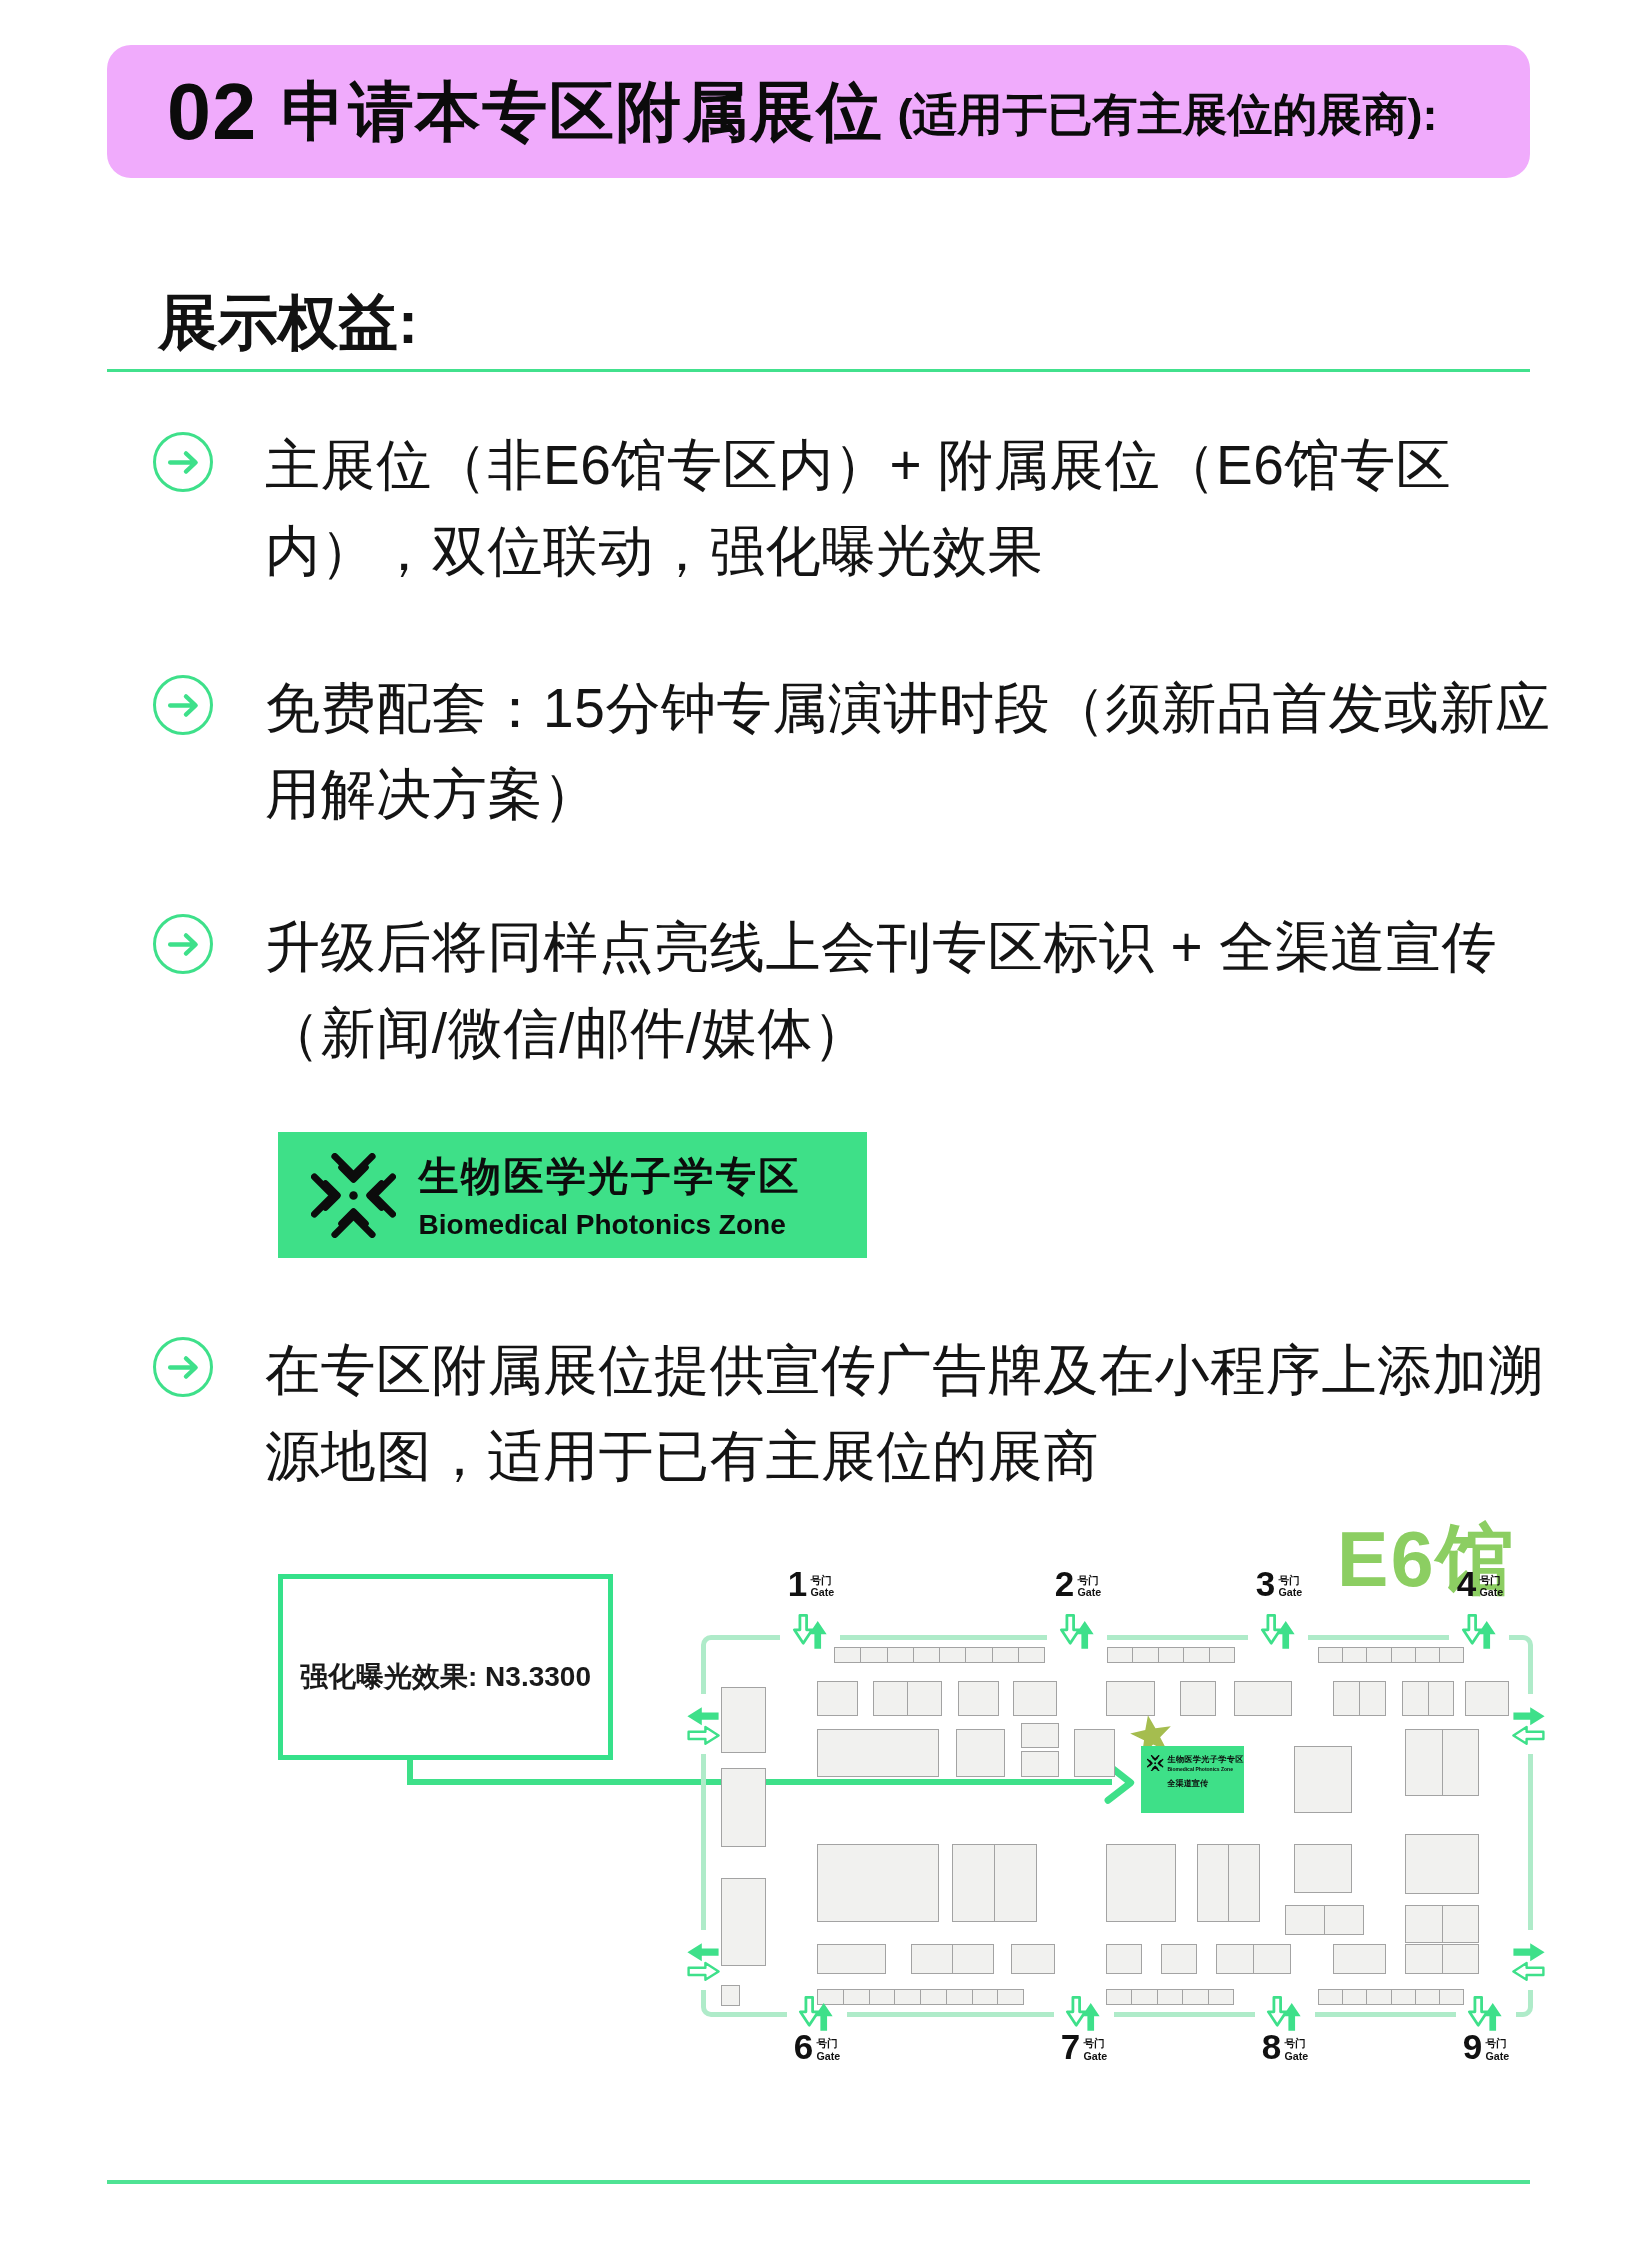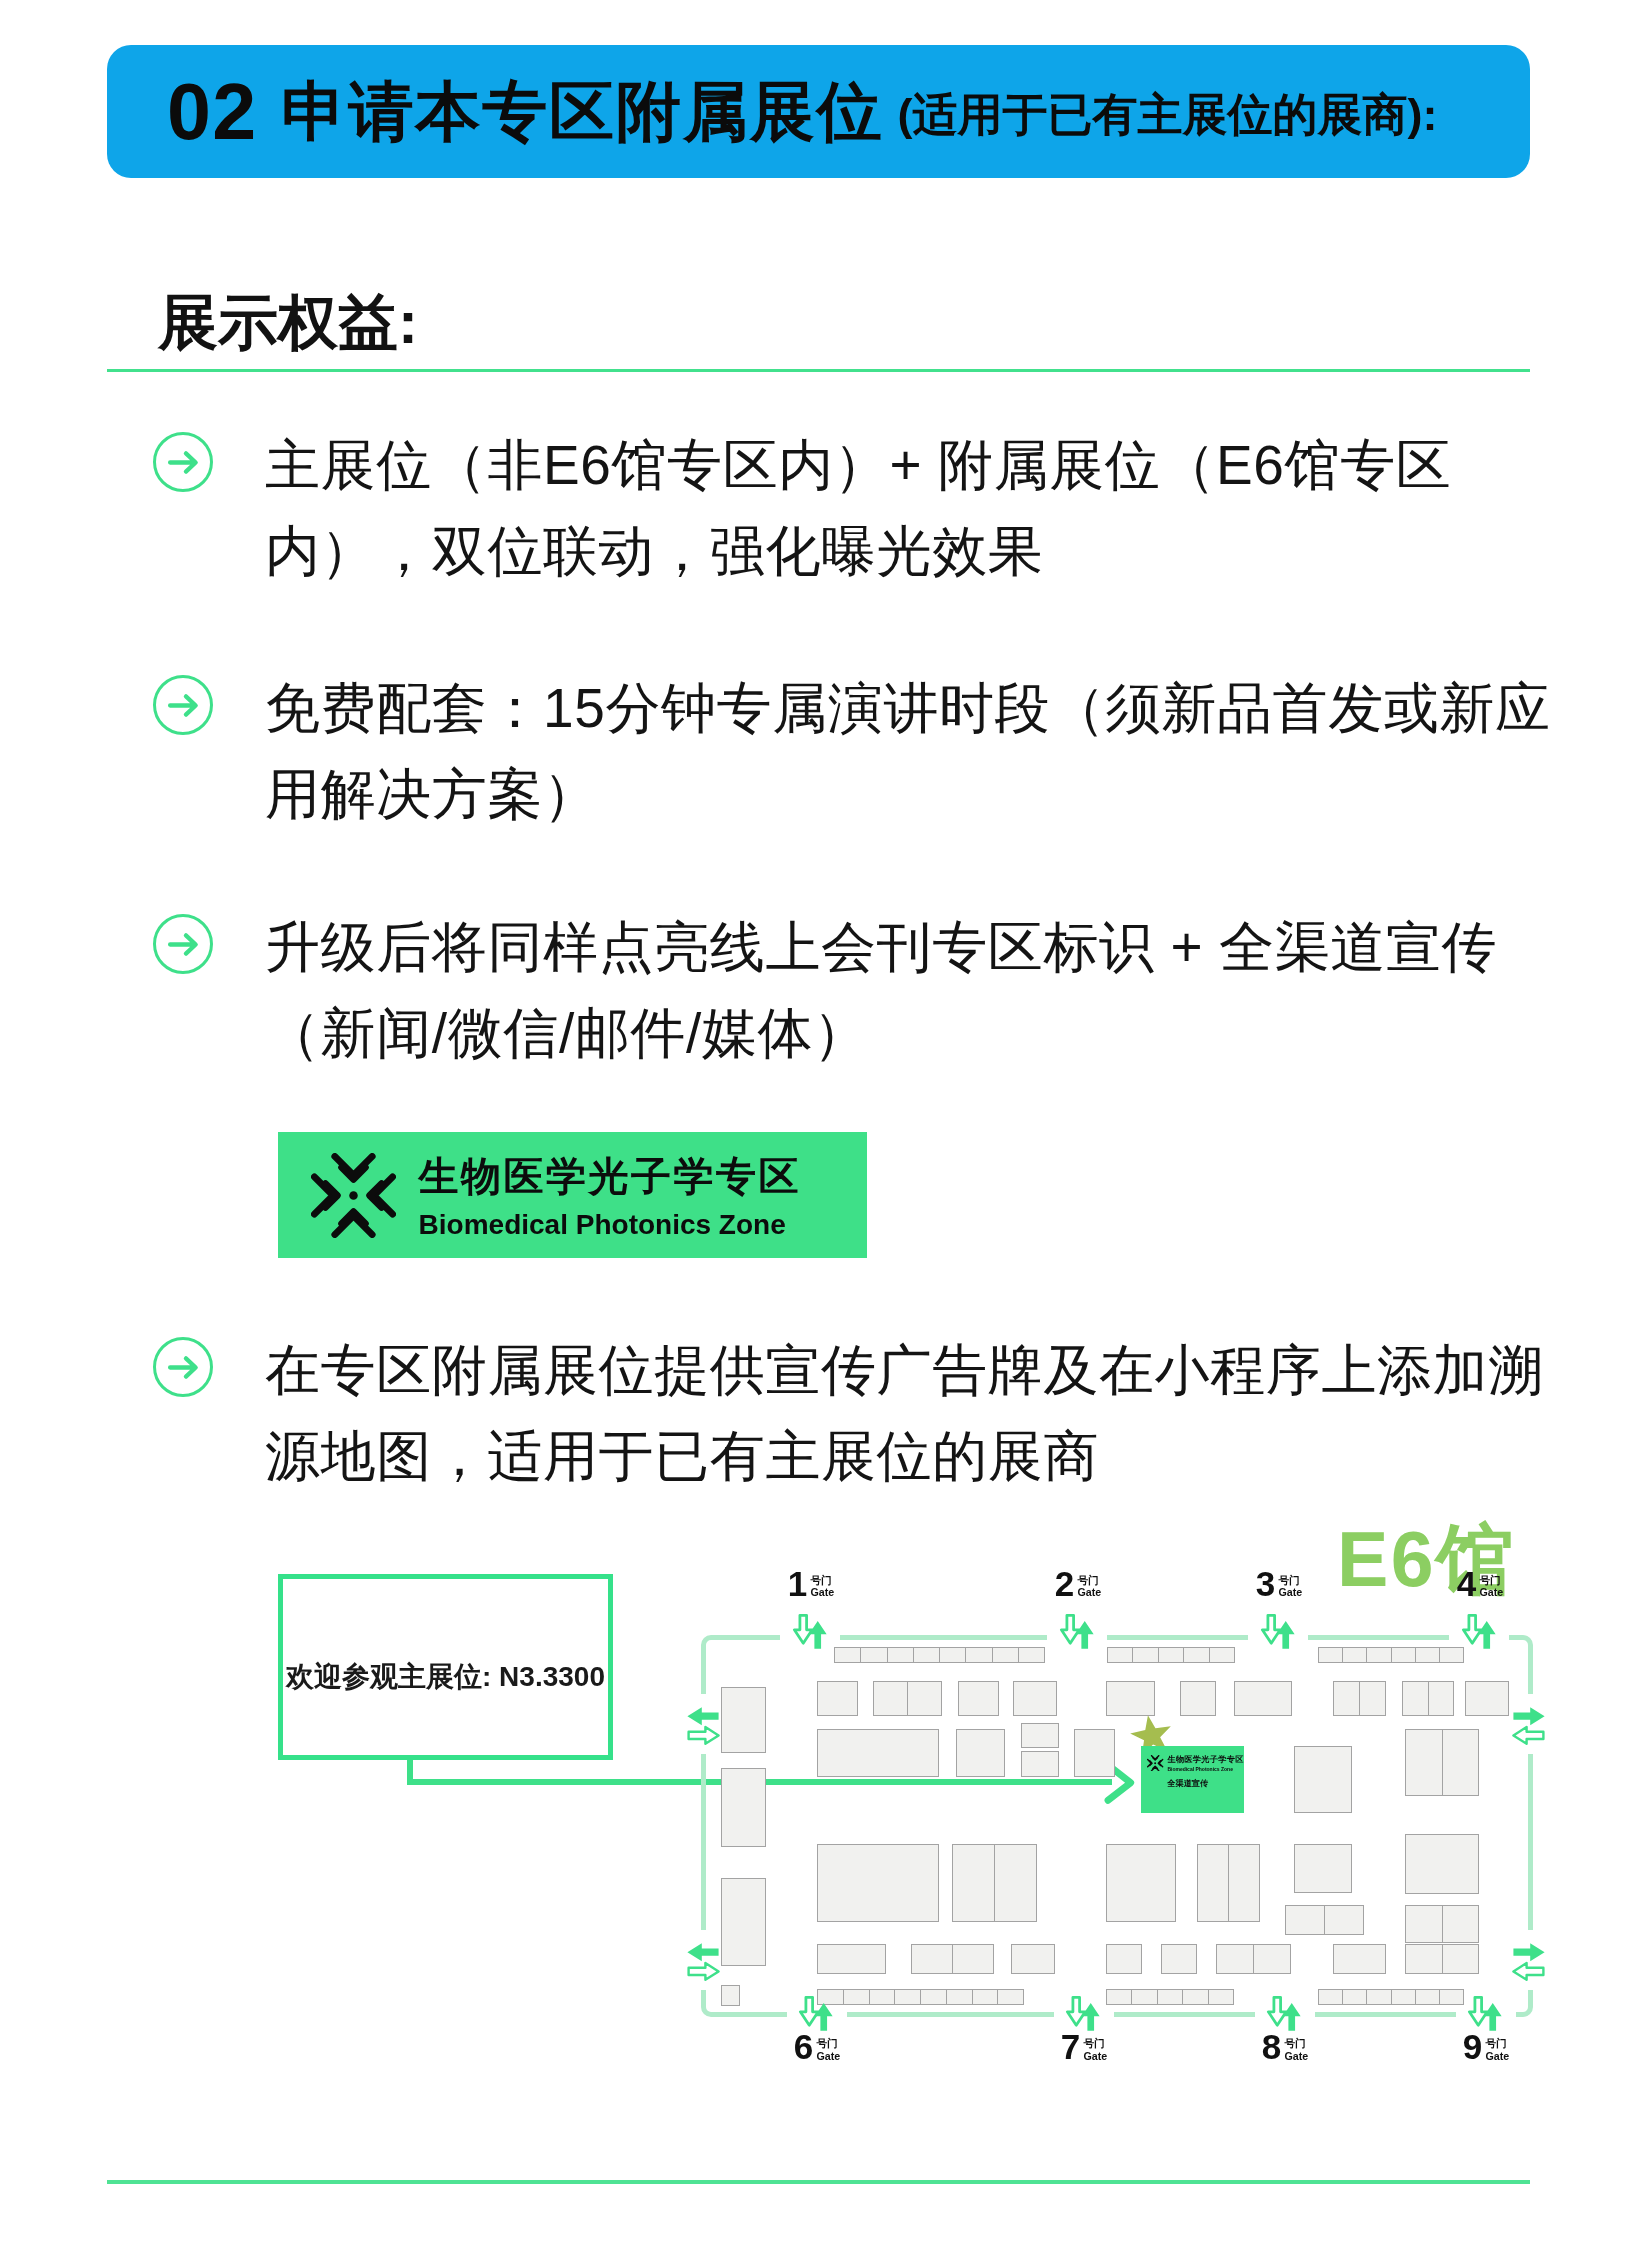--- a/index.html
+++ b/index.html
@@ -2,21 +2,21 @@
 <html style="font-size:10px"><head>
 <meta charset="utf-8">
 <style>
   * { margin:0; padding:0; box-sizing:border-box; }
   html,body { background:#ffffff; }
   body { font-family:"Liberation Sans","DejaVu Sans",sans-serif; color:#161616; }
   .page { position:relative; width:1636px; height:2261px; background:#fff; overflow:hidden; }
 
   
   .banner { position:absolute; left:107px; top:45px; width:1423px; height:133px;
-    background:#0ea5e9; border-radius:24px; display:flex; align-items:center;
+    background:#f0abfc; border-radius:24px; display:flex; align-items:center;
     padding-left:60px; color:#0b0b0b; }
   .b-num { font-size:79px; font-weight:700; letter-spacing:1.3px; margin-right:24px; }
   .b-title { font-size:65px; font-weight:800; letter-spacing:1.9px; }
   .b-sub { font-size:45px; font-weight:800; margin-left:14px; padding-top:6.3px;text-align:right; }
 
   
   .heading { position:absolute; left:158px; top:244px; font-size:60px; font-weight:800; color:#121212;margin-top:39px; }
   .divider { position:absolute; left:107px; top:369px; width:1423px; height:3.1px; background:#42E18D; }
   .footer-divider { position:absolute; left:107px; top:2180px; width:1423px; height:3.8px; background:#4FE394; }
 
@@ -144,21 +144,21 @@
       <svg viewBox="0 0 64 64">
           <path d="M10 32 H50 M36 17 L52 32 L36 47" fill="none" stroke="#3EE08A" stroke-width="7" stroke-linecap="round" stroke-linejoin="round"></path>
         </svg>
     </span>
     <p class="bullet-text">在专区附属展位提供宣传广告牌及在小程序上添加溯源地图，适用于已有主展位的展商</p>
   </div>
 
   <div class="hall-label">E6馆</div>
 
   <div class="exhibitor-card">
-    <div class="card-welcome">欢迎参观主展位: N3.3300</div>
+    <div class="card-welcome">强化曝光效果: N3.3300</div>
   </div>
 
   <div class="conn-v"></div>
   <div class="conn-h"></div>
   <div class="conn-arrowhead">
     <svg viewBox="0 0 54 72">
         <path d="M8 8 L44 36 L8 64" fill="none" stroke="#3EE089" stroke-width="11" stroke-linecap="round" stroke-linejoin="round"></path>
       </svg>
   </div>
 

